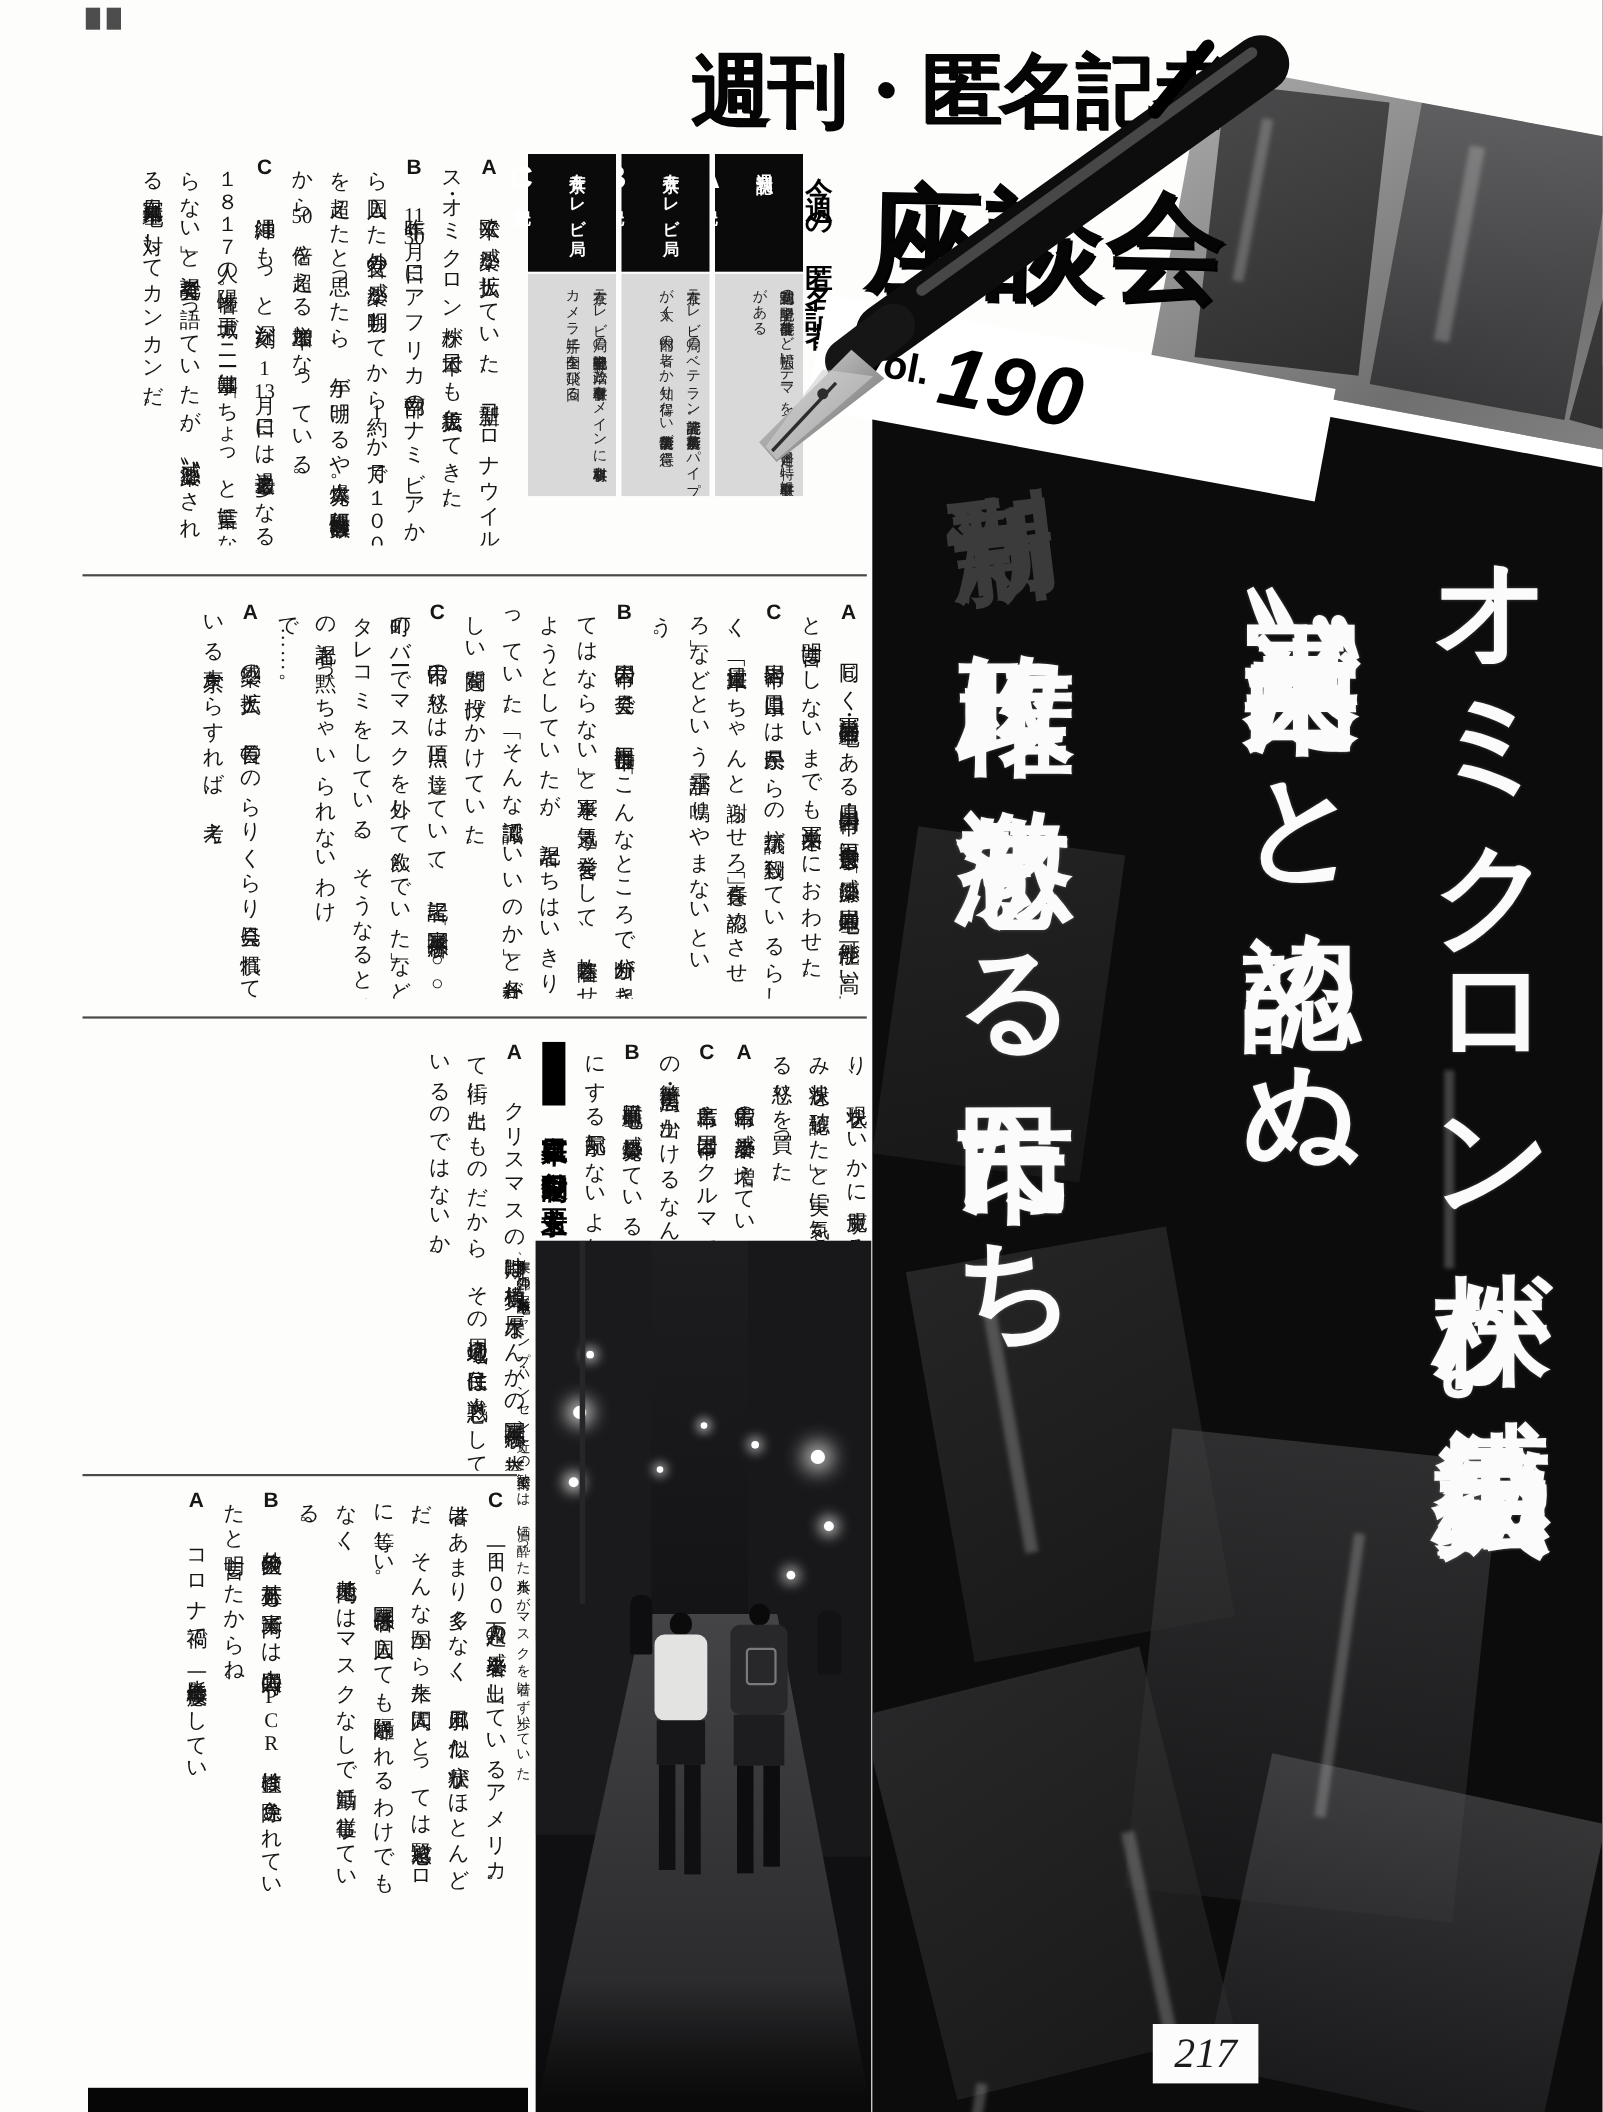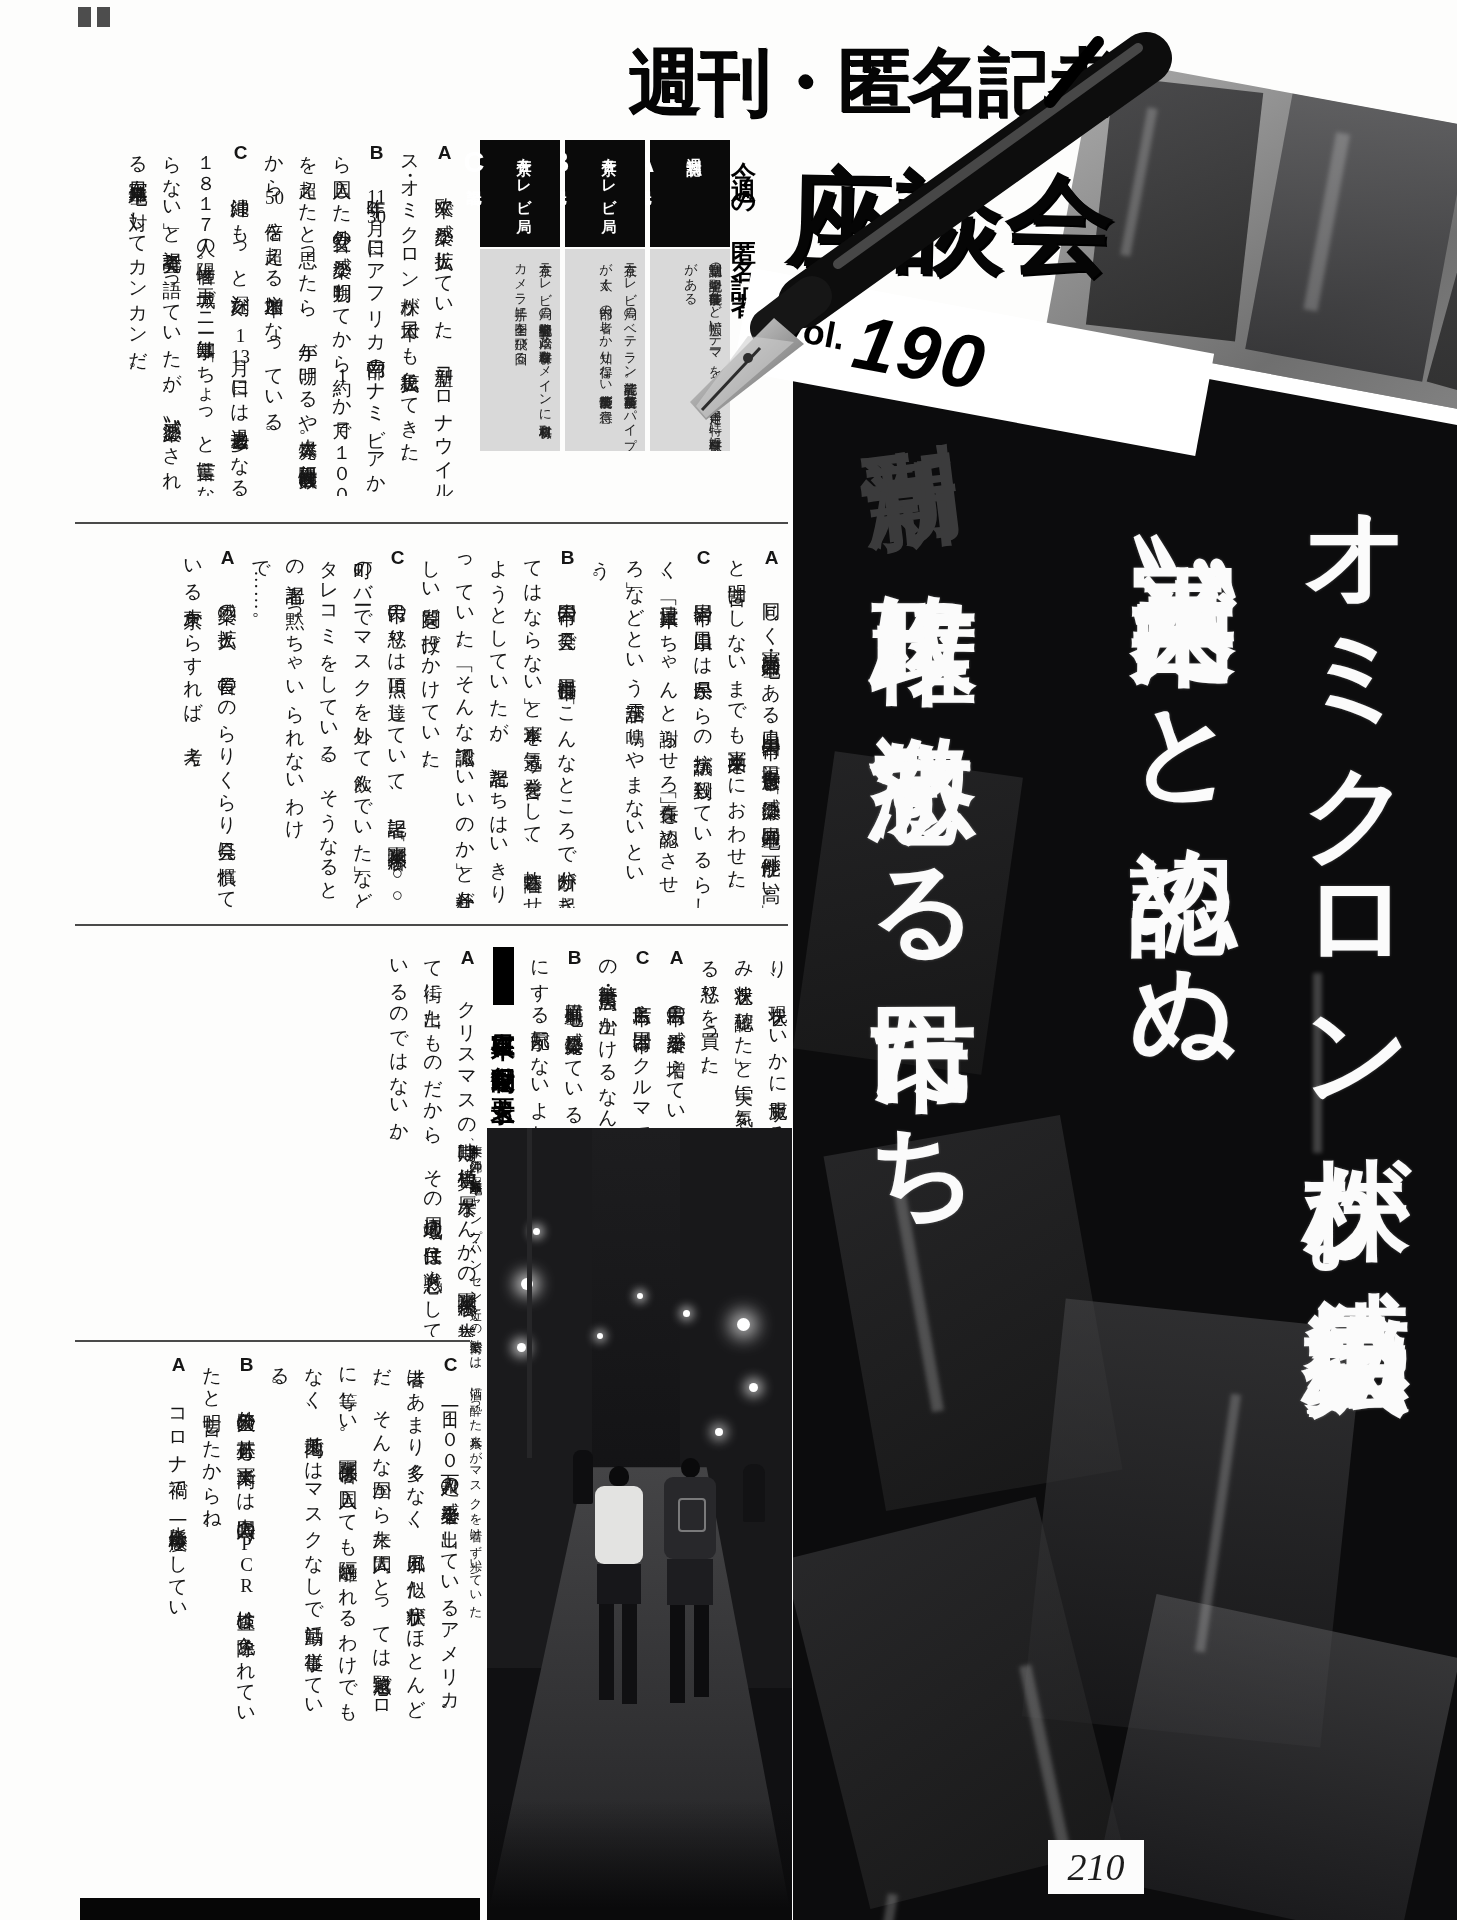--- a/index.html
+++ b/index.html
@@ -221,15 +221,15 @@
       <div style="position:absolute;left:5px;top:19px;width:52px;height:82px;background:#28282b;border-radius:9px;"></div>
       <div style="position:absolute;left:19px;top:40px;width:24px;height:30px;border:2px solid #8f8f90;border-radius:4px;opacity:.8;"></div>
       <div style="position:absolute;left:8px;top:101px;width:46px;height:46px;background:#1d1d20;"></div>
       <div style="position:absolute;left:11px;top:147px;width:15px;height:98px;background:#0d0d0f;"></div>
       <div style="position:absolute;left:35px;top:147px;width:15px;height:92px;background:#0d0d0f;"></div>
     </div>
     <div class="ph-b" style="left:0;bottom:0;width:100%;height:120px;background:linear-gradient(transparent,#0a0a0b 90%);"></div>
   </div>
 
   <div class="botbar"></div>
-  <div class="pagenum">210</div>
+  <div class="pagenum">217</div>
 
 </div>
 
 </body></html>

